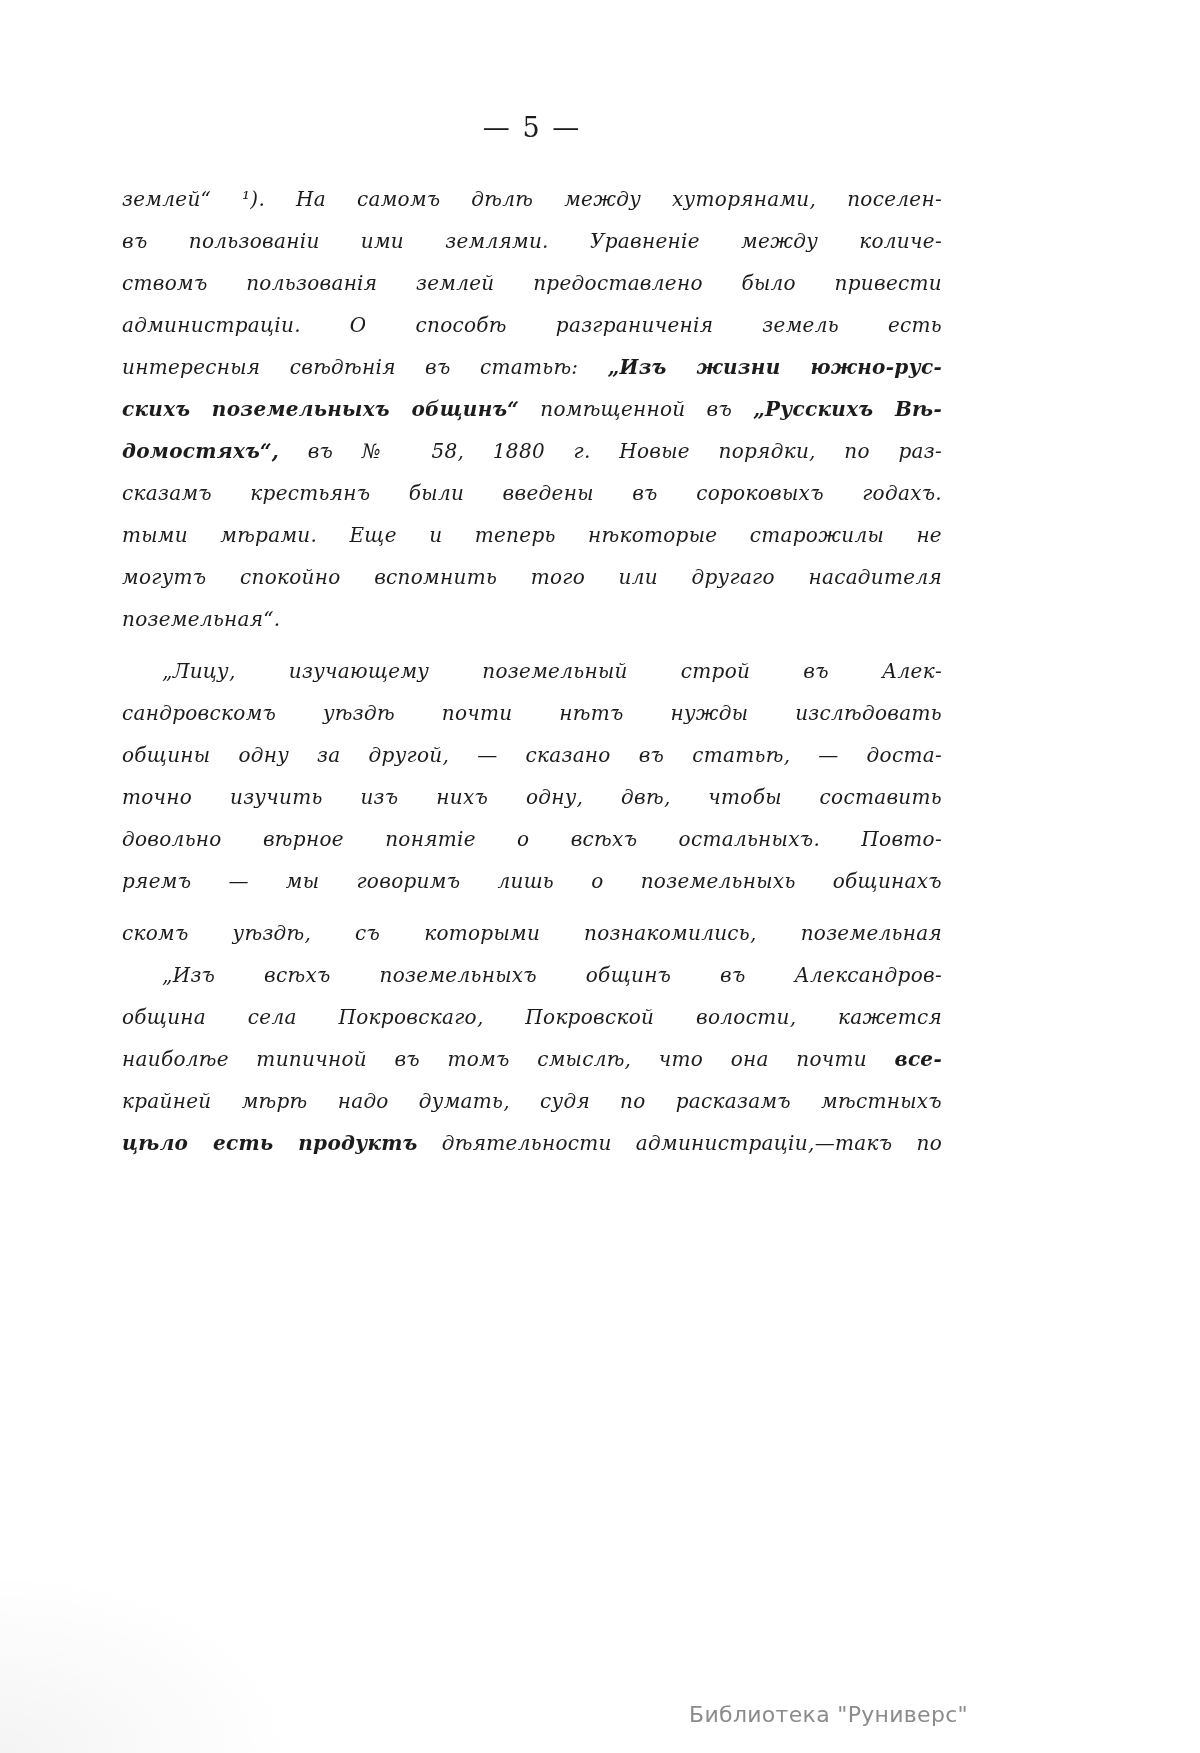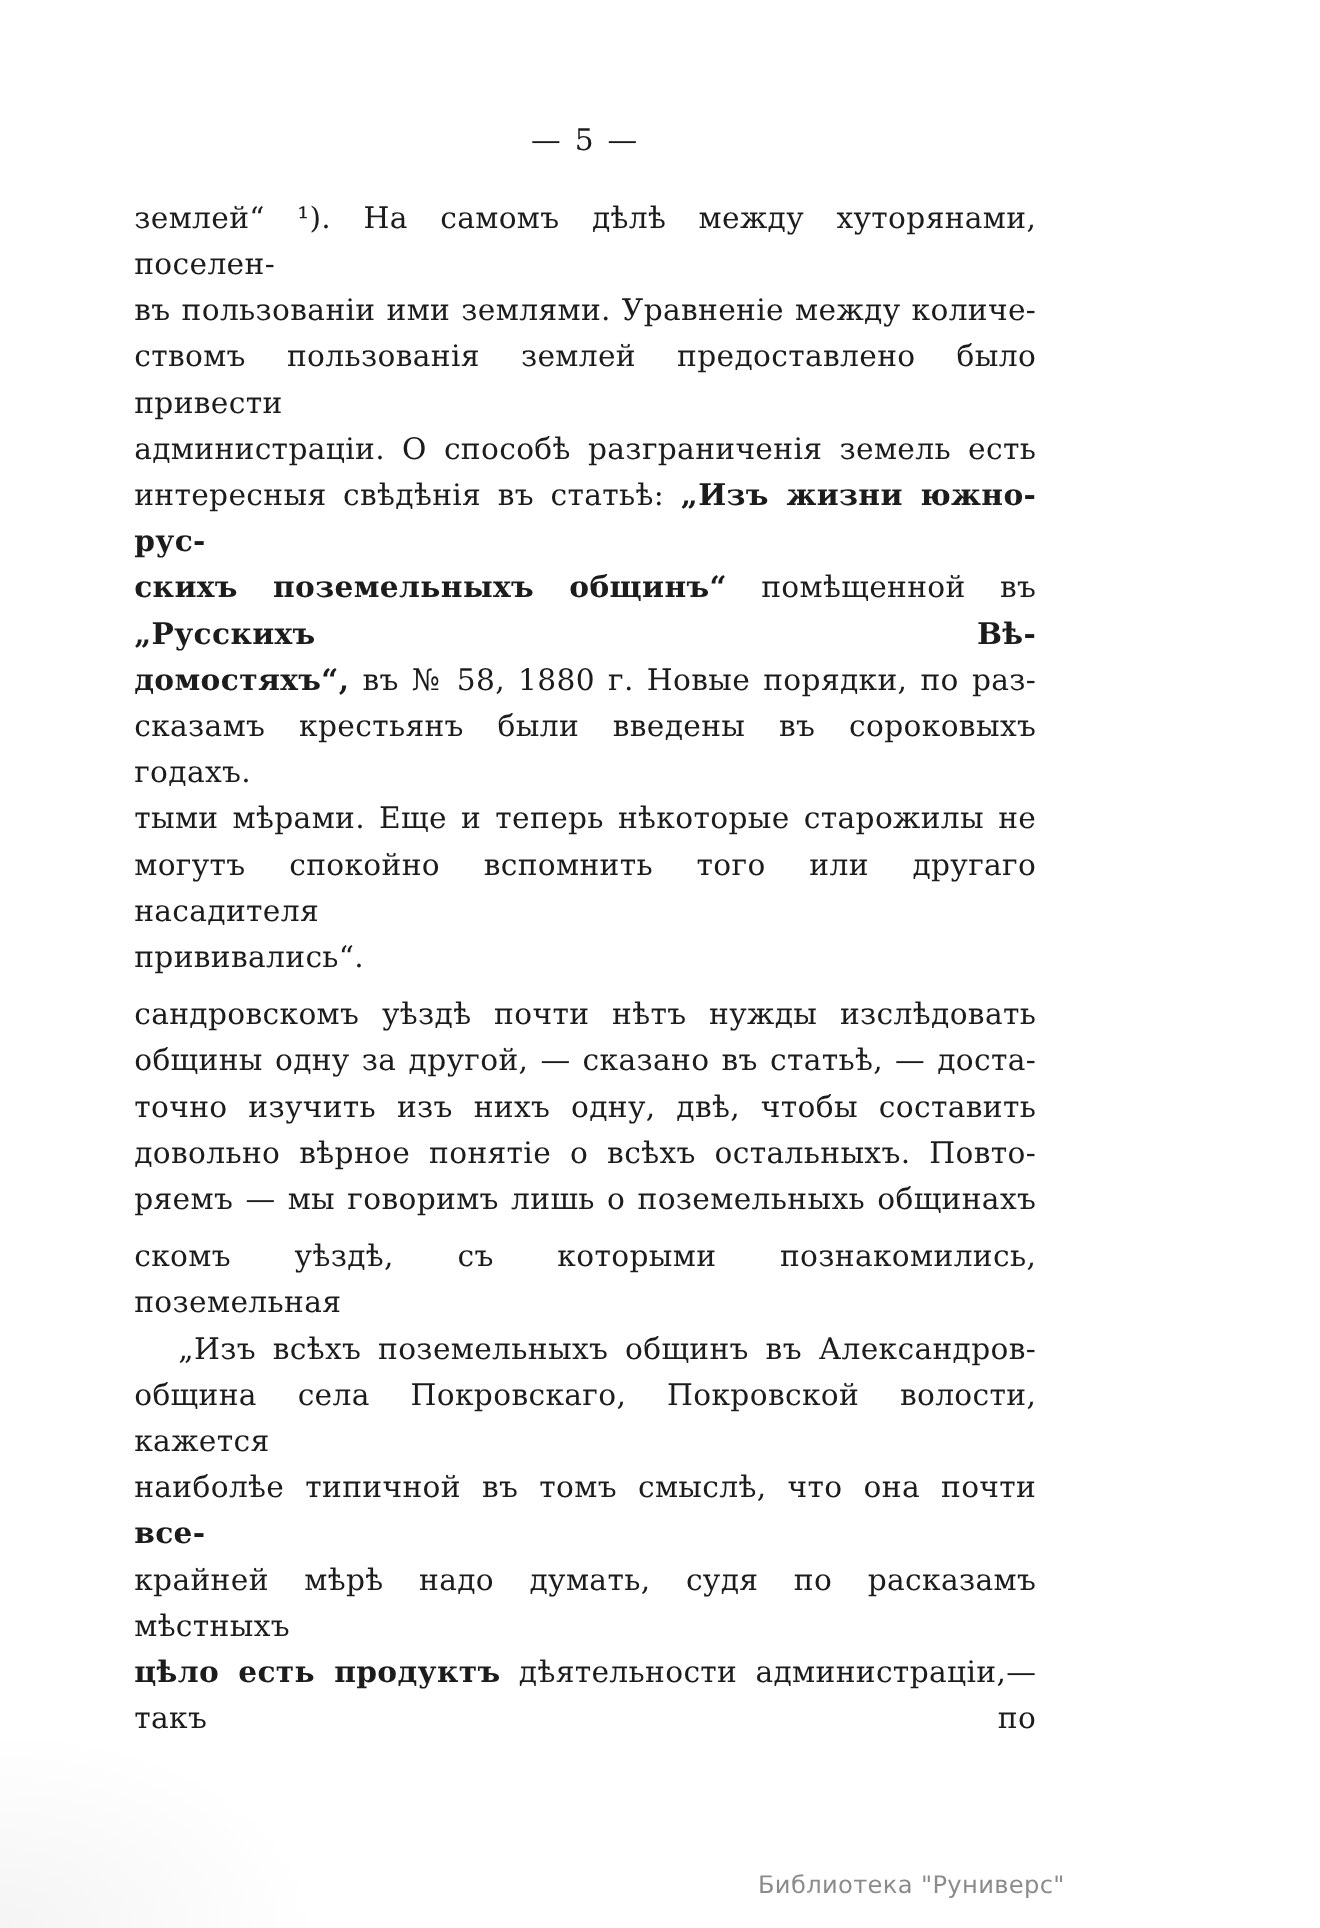--- a/index.html
+++ b/index.html
@@ -28,26 +28,27 @@
     letter-spacing: 2px;
   }
   .content {
     position: absolute;
     top: 178px;
     left: 122px;
     width: 820px;
   }
   .para + .para { margin-top: 10px; }
   .line {
-    font-size: 27px;
+    font-size: 20px;
     line-height: 42px;
     letter-spacing: 0.3px;
     text-align: justify;
     text-align-last: justify;
     white-space: normal;
+    font-style: italic;
   }
   .line.last { text-align-last: left; }
   .line.indent { padding-left: 40px; }
   .b { font-weight: bold; }
   .watermark {
     position: absolute;
     right: 232px;
     bottom: 26px;
     font-family: "DejaVu Sans", "Liberation Sans", sans-serif;
     font-size: 22px;
@@ -67,23 +68,24 @@
           <div class="line"><span>землей“ ¹). На самомъ дѣлѣ между хуторянами, поселен-</span></div>
           <div class="line"><span>въ пользованіи ими землями. Уравненіе между количе-</span></div>
           <div class="line"><span>ствомъ пользованія землей предоставлено было привести</span></div>
           <div class="line"><span>администраціи. О способѣ разграниченія земель есть</span></div>
           <div class="line"><span>интересныя свѣдѣнія въ статьѣ: </span><span class="b">„Изъ жизни южно-рус-</span></div>
           <div class="line"><span class="b">скихъ поземельныхъ общинъ“</span><span> помѣщенной въ </span><span class="b">„Русскихъ Вѣ-</span></div>
           <div class="line"><span class="b">домостяхъ“,</span><span> въ № 58, 1880 г. Новые порядки, по раз-</span></div>
           <div class="line"><span>сказамъ крестьянъ были введены въ сороковыхъ годахъ.</span></div>
           <div class="line"><span>тыми мѣрами. Еще и теперь нѣкоторые старожилы не</span></div>
           <div class="line"><span>могутъ спокойно вспомнить того или другаго насадителя</span></div>
-          <div class="line last"><span>прививались“.</span></div>
+          <div class="line last"><span>поземельная“.</span></div>
         </div>
         <div class="para">
+          <div class="line indent"><span>„Лицу, изучающему поземельный строй въ Алек-</span></div>
           <div class="line"><span>сандровскомъ уѣздѣ почти нѣтъ нужды изслѣдовать</span></div>
           <div class="line"><span>общины одну за другой, — сказано въ статьѣ, — доста-</span></div>
           <div class="line"><span>точно изучить изъ нихъ одну, двѣ, чтобы составить</span></div>
           <div class="line"><span>довольно вѣрное понятіе о всѣхъ остальныхъ. Повто-</span></div>
           <div class="line"><span>ряемъ — мы говоримъ лишь о поземельныхь общинахъ</span></div>
         </div>
         <div class="para">
           <div class="line"><span>скомъ уѣздѣ, съ которыми познакомились, поземельная</span></div>
           <div class="line indent"><span>„Изъ всѣхъ поземельныхъ общинъ въ Александров-</span></div>
           <div class="line"><span>община села Покровскаго, Покровской волости, кажется</span></div>

